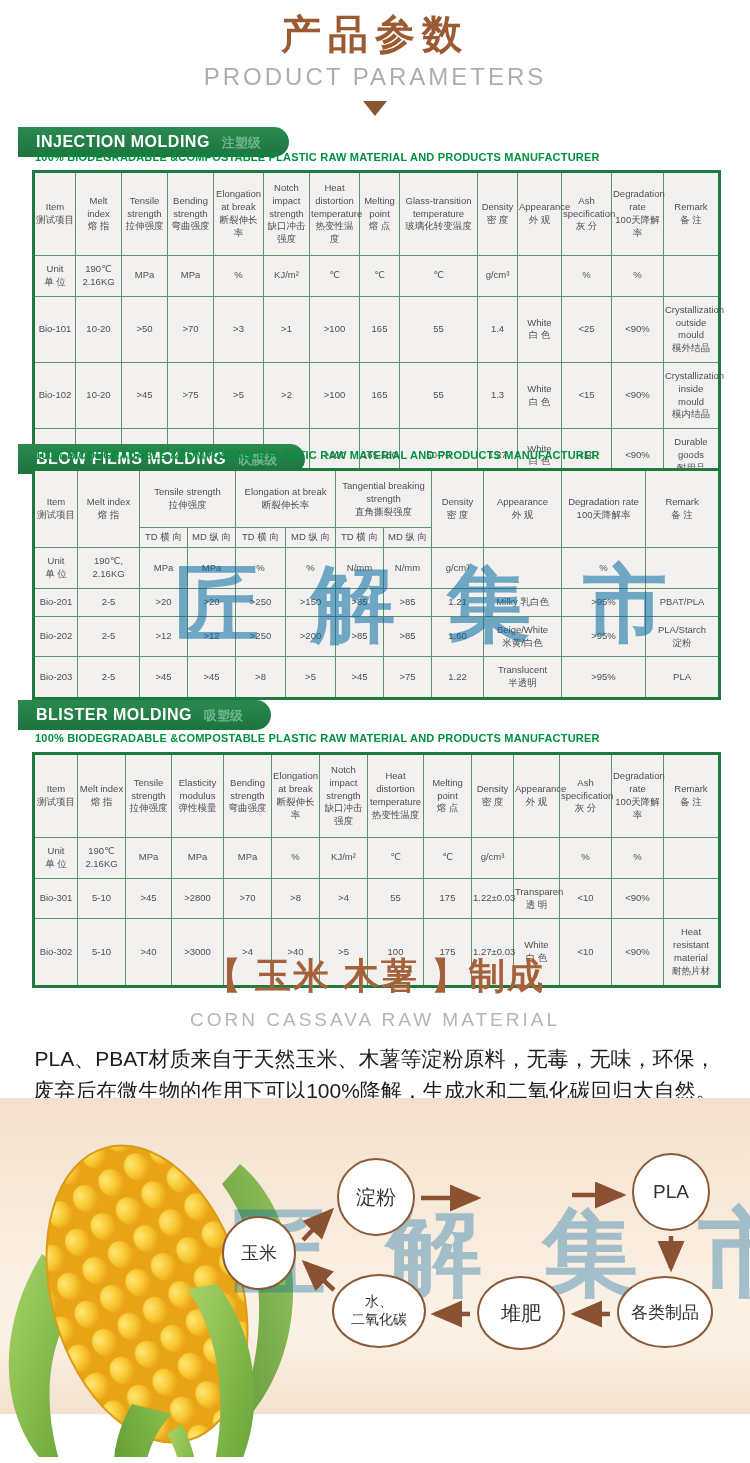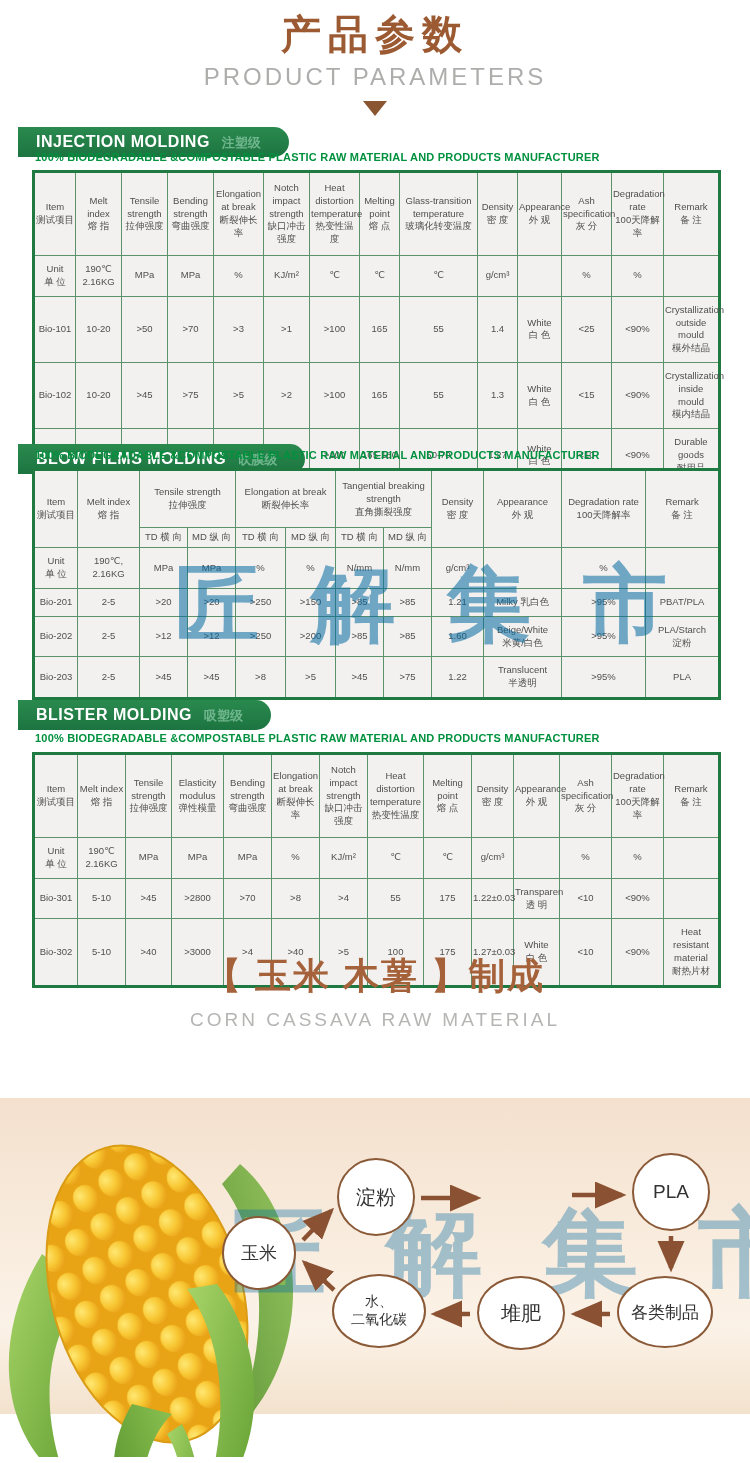--- a/index.html
+++ b/index.html
@@ -799,20 +799,24 @@
             <div>material</div>
             <div>耐热片材</div>
           </td>
         </tr>
       </tbody>
     </table>
 
   <div class="material">
     <div class="material-title">【 玉米 木薯 】制成</div>
     <div class="material-subtitle">CORN CASSAVA RAW MATERIAL</div>
+    <div class="material-desc">
+      <div>PLA、PBAT材质来自于天然玉米、木薯等淀粉原料，无毒，无味，环保，</div>
+      <div>废弃后在微生物的作用下可以100%降解，生成水和二氧化碳回归大自然。</div>
+    </div>
   </div>
 
   <div class="band" id="band">
 
     <div class="corn-wrap">
       <svg width="380" height="460" viewBox="0 0 380 460">
         <defs>
           <radialGradient id="kg" cx="35%" cy="30%" r="75%">
             <stop offset="0%" stop-color="#ffe873"></stop>
             <stop offset="55%" stop-color="#f8c733"></stop>

